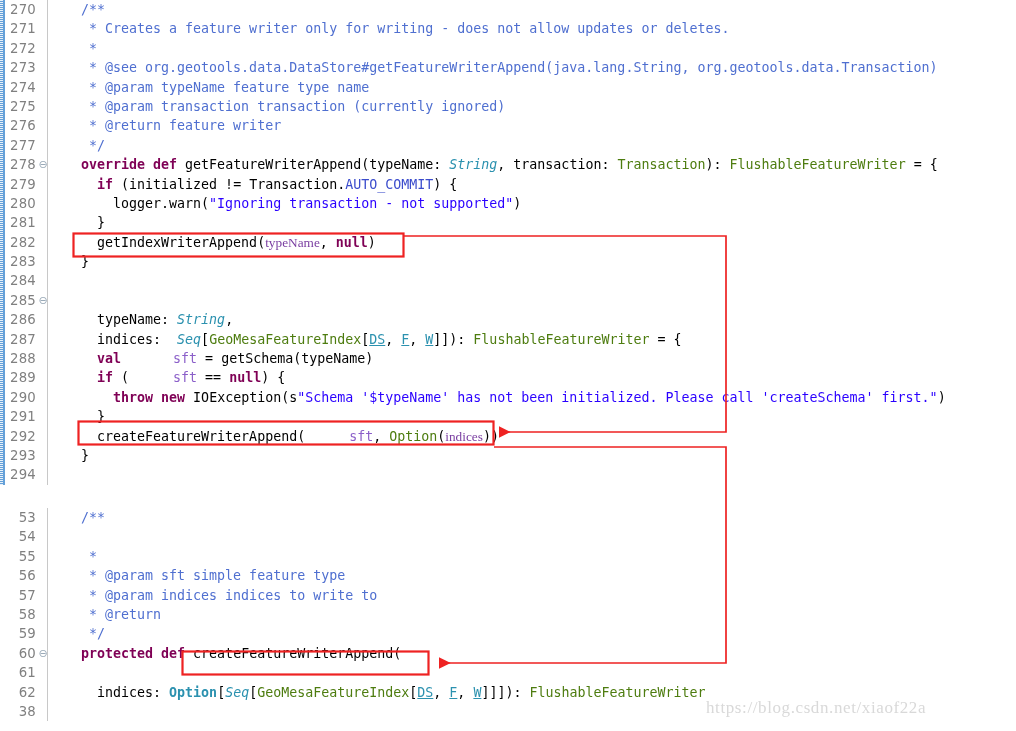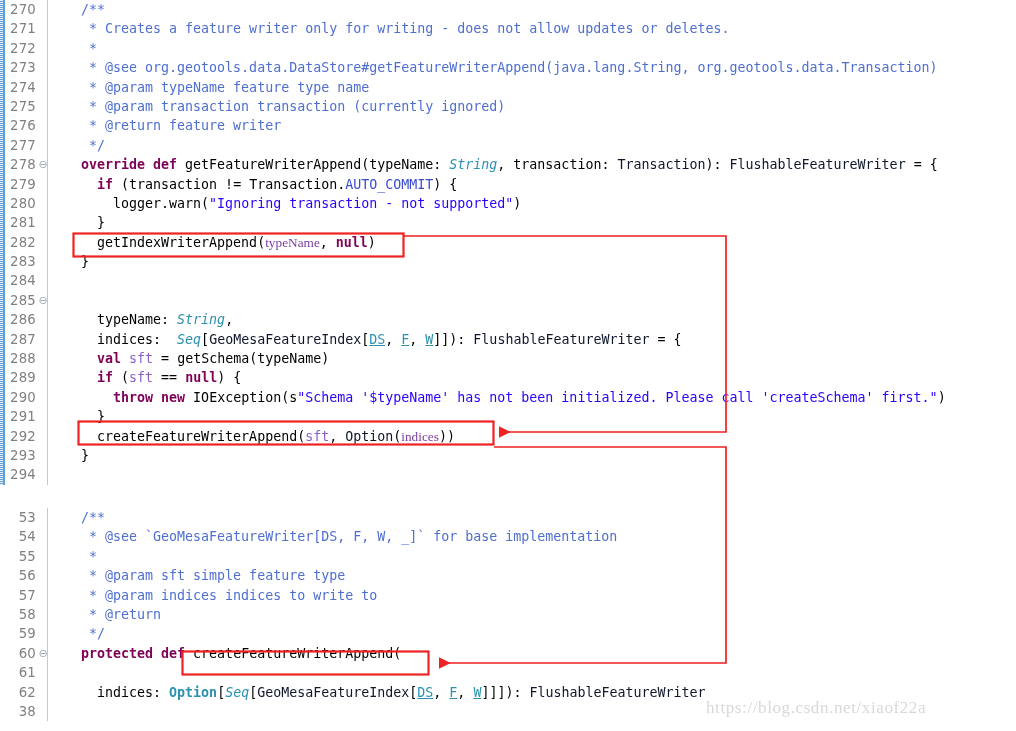--- a/index.html
+++ b/index.html
@@ -44,27 +44,27 @@
   }
   .fold{
     position:absolute;left:38px;top:0;width:10px;text-align:center;
     color:#9aaab8;font-size:11px;font-family:"DejaVu Sans","Liberation Sans",sans-serif;
   }
   .txt{position:absolute;left:65px;top:0;white-space:pre;}
 
   
   .c-cmt {color:#4f6fd0;}                      
   .c-kw  {color:#7f0055;font-weight:bold;}     
-  .c-typ {color:#0f172a;}                      
+  .c-typ {color:#4d7c0f;}                      
   .c-typi{color:#2b91af;font-style:italic;}    
   .c-typu{color:#2b91af;text-decoration:underline;} 
   .c-typb{color:#2b91af;font-weight:bold;}     
   .c-str {color:#2a00ff;}                      
   .c-fld {color:#7a3ea1;font-family:Liberation Serif, serif;}                      
-  .c-var {color:#8b5fc9;}                      
+  .c-var {color:#8b5fc9;margin-left:44px;}                      
   .c-pln {color:#000000;}                      
   .c-stc {color:#3b4ccc;}                      
 
   
   #overlay{position:absolute;left:0;top:0;width:1016px;height:731px;pointer-events:none;}
 
   
   #watermark{
     position:absolute;left:706px;top:698px;
     font-family:Liberation Serif, serif;
@@ -82,21 +82,21 @@
   <div class="code">
       <div class="line"><span class="lno">270</span><span class="txt"><span class="c-cmt">  /**</span></span></div>
       <div class="line"><span class="lno">271</span><span class="txt"><span class="c-cmt">   * Creates a feature writer only for writing - does not allow updates or deletes.</span></span></div>
       <div class="line"><span class="lno">272</span><span class="txt"><span class="c-cmt">   *</span></span></div>
       <div class="line"><span class="lno">273</span><span class="txt"><span class="c-cmt">   * @see org.geotools.data.DataStore#getFeatureWriterAppend(java.lang.String, org.geotools.data.Transaction)</span></span></div>
       <div class="line"><span class="lno">274</span><span class="txt"><span class="c-cmt">   * @param typeName feature type name</span></span></div>
       <div class="line"><span class="lno">275</span><span class="txt"><span class="c-cmt">   * @param transaction transaction (currently ignored)</span></span></div>
       <div class="line"><span class="lno">276</span><span class="txt"><span class="c-cmt">   * @return feature writer</span></span></div>
       <div class="line"><span class="lno">277</span><span class="txt"><span class="c-cmt">   */</span></span></div>
       <div class="line"><span class="lno">278</span><span class="fold">⊖</span><span class="txt"><span class="c-pln">  </span><span class="c-kw">override def</span><span class="c-pln"> getFeatureWriterAppend(typeName: </span><span class="c-typi">String</span><span class="c-pln">, transaction: </span><span class="c-typ">Transaction</span><span class="c-pln">): </span><span class="c-typ">FlushableFeatureWriter</span><span class="c-pln"> = {</span></span></div>
-      <div class="line"><span class="lno">279</span><span class="txt"><span class="c-pln">    </span><span class="c-kw">if</span><span class="c-pln"> (transaction != Transaction.</span><span class="c-stc">AUTO_COMMIT</span><span class="c-pln">) {</span></span></div>
+      <div class="line"><span class="lno">279</span><span class="txt"><span class="c-pln">    </span><span class="c-kw">if</span><span class="c-pln"> (initialized != Transaction.</span><span class="c-stc">AUTO_COMMIT</span><span class="c-pln">) {</span></span></div>
       <div class="line"><span class="lno">280</span><span class="txt"><span class="c-pln">      logger.warn(</span><span class="c-str">"Ignoring transaction - not supported"</span><span class="c-pln">)</span></span></div>
       <div class="line"><span class="lno">281</span><span class="txt"><span class="c-pln">    }</span></span></div>
       <div class="line"><span class="lno">282</span><span class="txt"><span class="c-pln">    getIndexWriterAppend(</span><span class="c-fld">typeName</span><span class="c-pln">, </span><span class="c-kw">null</span><span class="c-pln">)</span></span></div>
       <div class="line"><span class="lno">283</span><span class="txt"><span class="c-pln">  }</span></span></div>
       <div class="line"><span class="lno">284</span><span class="txt"><span class="c-pln"></span></span></div>
       <div class="line"><span class="lno">285</span><span class="fold">⊖</span></div>
       <div class="line"><span class="lno">286</span><span class="txt"><span class="c-pln">    typeName: </span><span class="c-typi">String</span><span class="c-pln">,</span></span></div>
       <div class="line"><span class="lno">287</span><span class="txt"><span class="c-pln">    indices:  </span><span class="c-typi">Seq</span><span class="c-pln">[</span><span class="c-typ">GeoMesaFeatureIndex</span><span class="c-pln">[</span><span class="c-typu">DS</span><span class="c-pln">, </span><span class="c-typu">F</span><span class="c-pln">, </span><span class="c-typu">W</span><span class="c-pln">]]): </span><span class="c-typ">FlushableFeatureWriter</span><span class="c-pln"> = {</span></span></div>
       <div class="line"><span class="lno">288</span><span class="txt"><span class="c-pln">    </span><span class="c-kw">val</span><span class="c-pln"> </span><span class="c-var">sft</span><span class="c-pln"> = getSchema(typeName)</span></span></div>
       <div class="line"><span class="lno">289</span><span class="txt"><span class="c-pln">    </span><span class="c-kw">if</span><span class="c-pln"> (</span><span class="c-var">sft</span><span class="c-pln"> == </span><span class="c-kw">null</span><span class="c-pln">) {</span></span></div>
@@ -107,21 +107,21 @@
       <div class="line"><span class="lno">294</span><span class="txt"><span class="c-pln"></span></span></div>
     </div>
 </div>
 
 <div class="block" id="block-bottom">
   <div class="gutter">
     <div class="gutter-sep" style="left:47px"></div>
   </div>
   <div class="code">
       <div class="line"><span class="lno">53</span><span class="txt"><span class="c-cmt">  /**</span></span></div>
-      <div class="line"><span class="lno">54</span><span class="txt"><span class="c-cmt">   * @see `GeoMesaFeatureWriter[DS, F, W, _]` for base implementation</span></span></div>
+      <div class="line"><span class="lno">54</span></div>
       <div class="line"><span class="lno">55</span><span class="txt"><span class="c-cmt">   *</span></span></div>
       <div class="line"><span class="lno">56</span><span class="txt"><span class="c-cmt">   * @param sft simple feature type</span></span></div>
       <div class="line"><span class="lno">57</span><span class="txt"><span class="c-cmt">   * @param indices indices to write to</span></span></div>
       <div class="line"><span class="lno">58</span><span class="txt"><span class="c-cmt">   * @return</span></span></div>
       <div class="line"><span class="lno">59</span><span class="txt"><span class="c-cmt">   */</span></span></div>
       <div class="line"><span class="lno">60</span><span class="fold">⊖</span><span class="txt"><span class="c-pln">  </span><span class="c-kw">protected def</span><span class="c-pln"> createFeatureWriterAppend(</span></span></div>
       <div class="line"><span class="lno">61</span></div>
       <div class="line"><span class="lno">62</span><span class="txt"><span class="c-pln">    indices: </span><span class="c-typb">Option</span><span class="c-pln">[</span><span class="c-typi">Seq</span><span class="c-pln">[</span><span class="c-typ">GeoMesaFeatureIndex</span><span class="c-pln">[</span><span class="c-typu">DS</span><span class="c-pln">, </span><span class="c-typu">F</span><span class="c-pln">, </span><span class="c-typu">W</span><span class="c-pln">]]]): </span><span class="c-typ">FlushableFeatureWriter</span></span></div>
       <div class="line"><span class="lno">38</span><span class="txt"><span class="c-pln"></span></span></div>
     </div>

